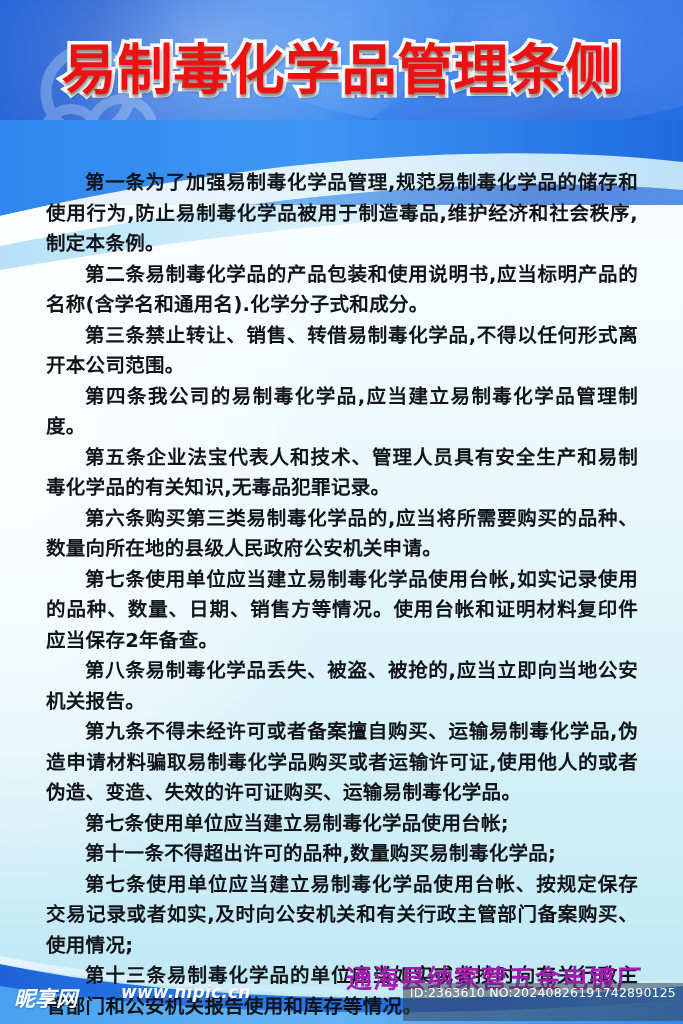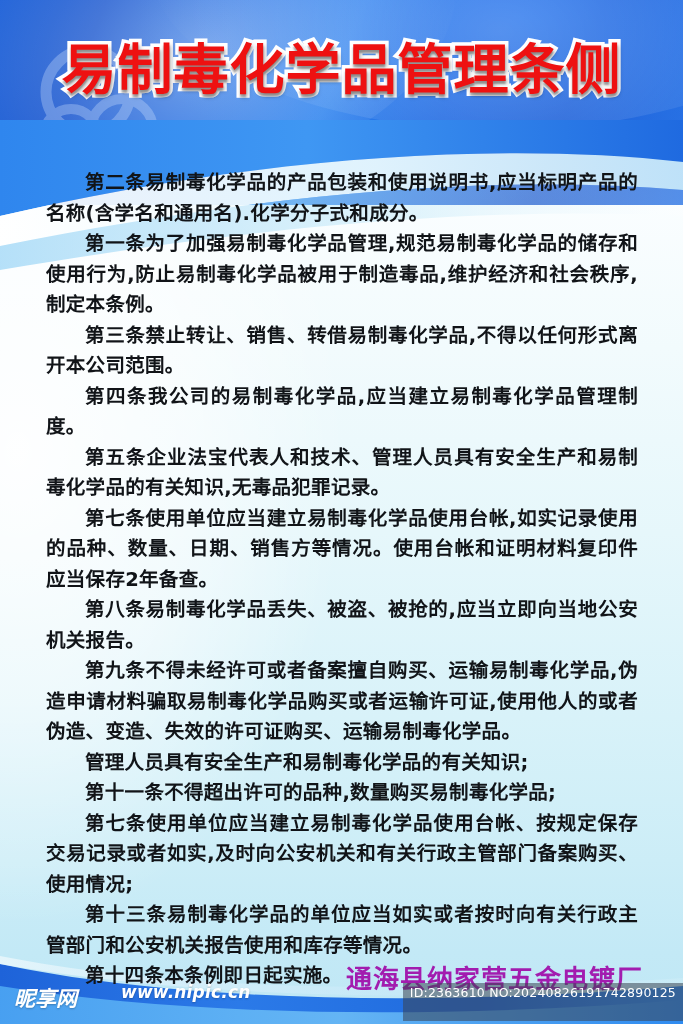--- a/index.html
+++ b/index.html
@@ -280,29 +280,30 @@
     <path d="M0,0 L683,0 L683,42 C470,18 210,46 0,96 Z" fill="url(#swA)"></path>
     <path d="M0,96 C210,46 470,18 683,42 L683,70 C470,52 230,80 0,126 Z" fill="url(#swB)"></path>
     <path d="M0,126 C230,80 470,52 683,70 L683,96 C470,86 250,108 0,150 Z" fill="url(#swC)"></path>
   </svg>
 
   <div class="title-wrap">
     <div class="title">易制毒化学品管理条侧</div>
   </div>
 
   <div class="content">
+    <p class="para">第一条为了加强易制毒化学品管理,规范易制毒化学品的储存和使用行为,防止易制毒化学品被用于制造毒品,维护经济和社会秩序,制定本条例。</p>
     <p class="para">第二条易制毒化学品的产品包装和使用说明书,应当标明产品的名称(含学名和通用名).化学分子式和成分。</p>
-    <p class="para">第一条为了加强易制毒化学品管理,规范易制毒化学品的储存和使用行为,防止易制毒化学品被用于制造毒品,维护经济和社会秩序,制定本条例。</p>
     <p class="para">第三条禁止转让、销售、转借易制毒化学品,不得以任何形式离开本公司范围。</p>
     <p class="para">第四条我公司的易制毒化学品,应当建立易制毒化学品管理制度。</p>
     <p class="para">第五条企业法宝代表人和技术、管理人员具有安全生产和易制毒化学品的有关知识,无毒品犯罪记录。</p>
+    <p class="para">第六条购买第三类易制毒化学品的,应当将所需要购买的品种、数量向所在地的县级人民政府公安机关申请。</p>
     <p class="para">第七条使用单位应当建立易制毒化学品使用台帐,如实记录使用的品种、数量、日期、销售方等情况。使用台帐和证明材料复印件应当保存2年备查。</p>
     <p class="para">第八条易制毒化学品丢失、被盗、被抢的,应当立即向当地公安机关报告。</p>
     <p class="para">第九条不得未经许可或者备案擅自购买、运输易制毒化学品,伪造申请材料骗取易制毒化学品购买或者运输许可证,使用他人的或者伪造、变造、失效的许可证购买、运输易制毒化学品。</p>
-    <p class="para">管理人员具有安全生产和易制毒化学品的有关知识;</p>
+    <p class="para">第七条使用单位应当建立易制毒化学品使用台帐;</p>
     <p class="para">第十一条不得超出许可的品种,数量购买易制毒化学品;</p>
     <p class="para">第七条使用单位应当建立易制毒化学品使用台帐、按规定保存交易记录或者如实,及时向公安机关和有关行政主管部门备案购买、使用情况;</p>
     <p class="para">第十三条易制毒化学品的单位应当如实或者按时向有关行政主管部门和公安机关报告使用和库存等情况。</p>
     <p class="para">第十四条本条例即日起实施。</p>
   </div>
 
   <div class="signature">通海县纳家营五金电镀厂</div>
 
   <svg class="footer-wave" viewBox="0 0 683 90" preserveAspectRatio="none">
     <defs>

